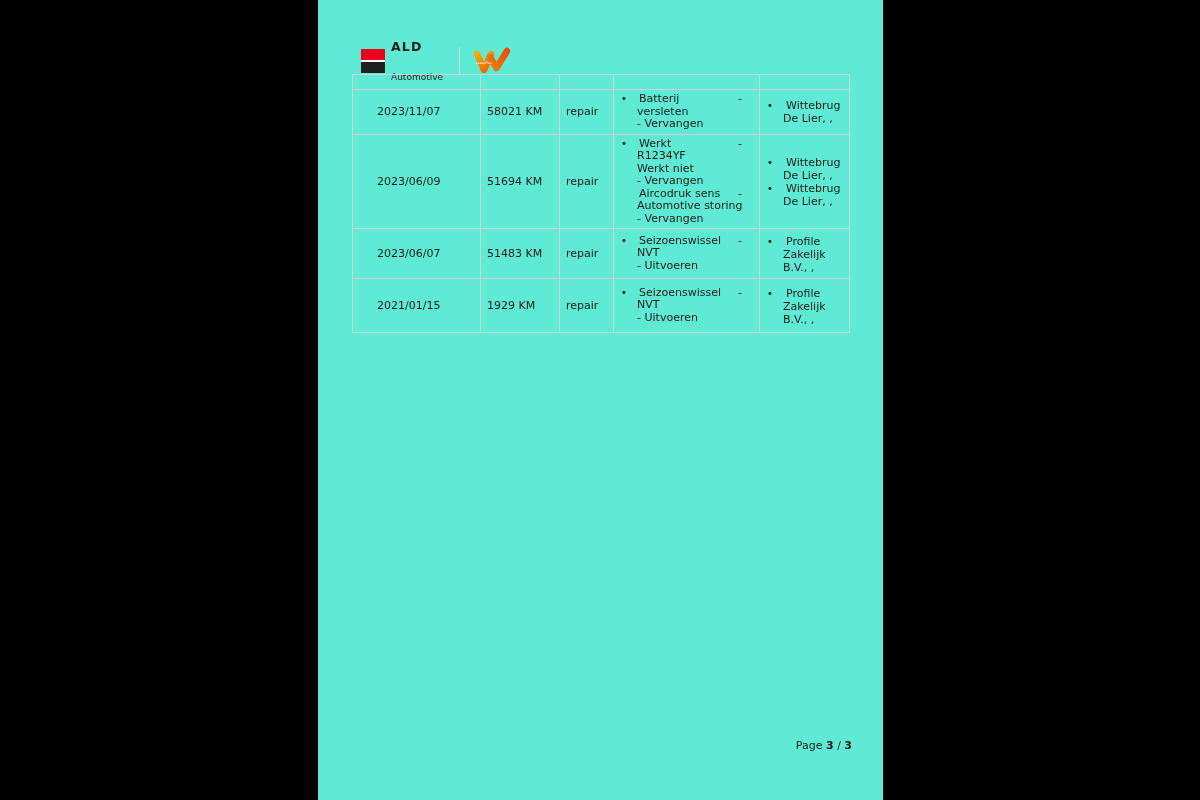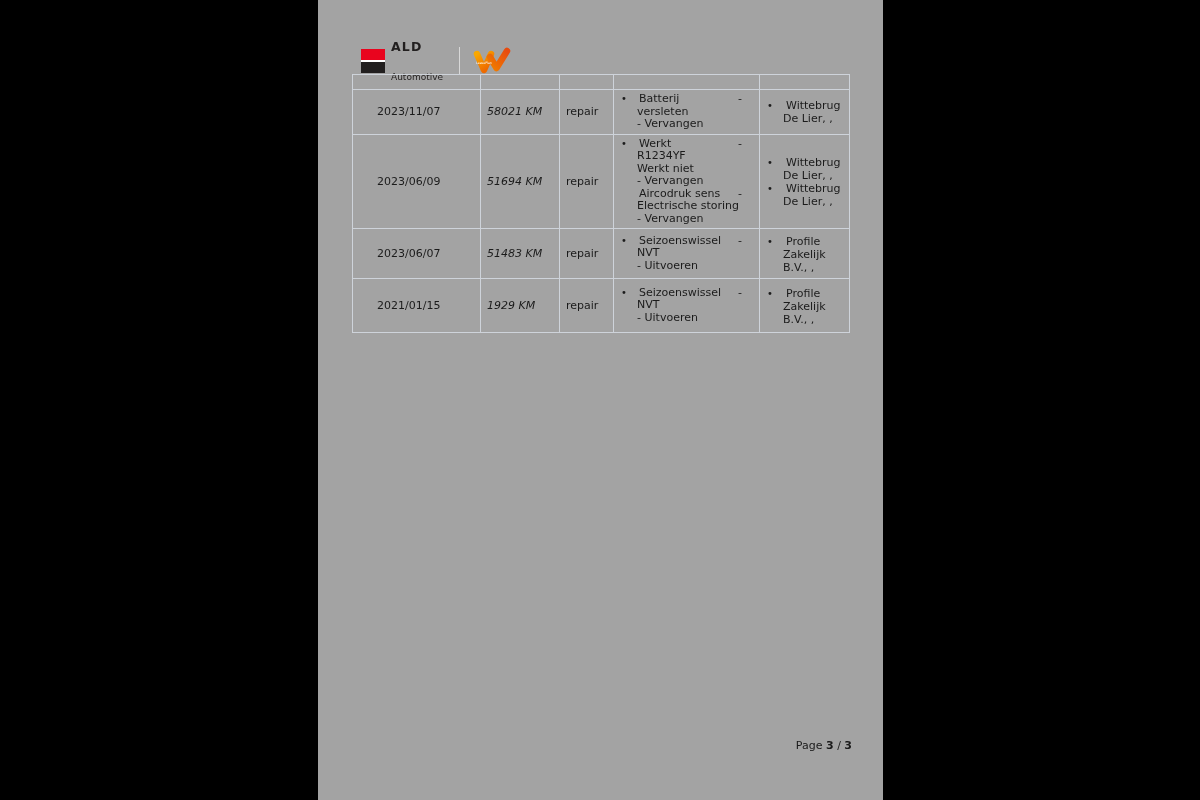--- a/index.html
+++ b/index.html
@@ -9,21 +9,21 @@
   .viewer {
     position: relative;
     width: 1200px; height: 800px;
     background: #000;
     overflow: hidden;
   }
   .doc-page {
     position: absolute;
     left: 318px; top: 0;
     width: 565px; height: 800px;
-    background: #a3a3a3;
+    background: #5eead4;
     color: #1b1b1b;
   }
 
   
   .logo-row {
     position: absolute; left: 43px; top: 40px;
     display: flex; align-items: center;
   }
   .ald-mark {
     width: 24px; height: 24px;
@@ -63,21 +63,21 @@
     vertical-align: middle;
     overflow: hidden;
   }
   thead tr { height: 15px; }
   tbody tr:nth-child(1) { height: 36px; }
   tbody tr:nth-child(2) { height: 76px; }
   tbody tr:nth-child(3) { height: 50px; }
   tbody tr:nth-child(4) { height: 54px; }
 
   td.c-date { padding-left: 24px; }
-  td.c-km   { padding-left: 6px; font-style: italic; }
+  td.c-km   { padding-left: 6px; }
   td.c-type { padding-left: 6px; }
   td.c-desc { padding: 3px 4px 3px 7px; line-height: 12.5px; }
   td.c-dealer { vertical-align: top; padding: 4px 4px 3px 7px; line-height: 13px; }
 
   .dline { display: flex; }
   .blt {
     flex: 0 0 16px; text-align: left;
     font-size: 10px; line-height: 12.5px;
   }
   .dtext { flex: 1; gap: 14px; }
@@ -203,21 +203,21 @@
               </div>
               <div class="dline">
                 <span class="blt"></span>
                 <span class="dtext spread">
                   <span>Aircodruk sens</span>
                   <span class="dash">-</span>
                 </span>
               </div>
               <div class="dline">
                 <span class="blt"></span>
-                <span class="dtext">Electrische storing</span>
+                <span class="dtext">Automotive storing</span>
               </div>
               <div class="dline">
                 <span class="blt"></span>
                 <span class="dtext">- Vervangen</span>
               </div>
             </td>
             <td class="c-dealer">
               <div class="dealer-item">
                 <span class="blt">•</span>
                 <span class="dlines">

